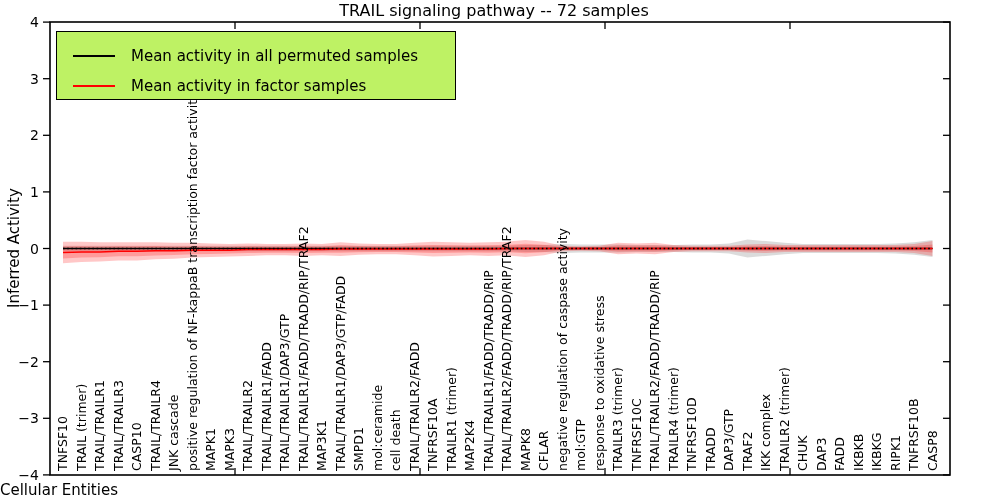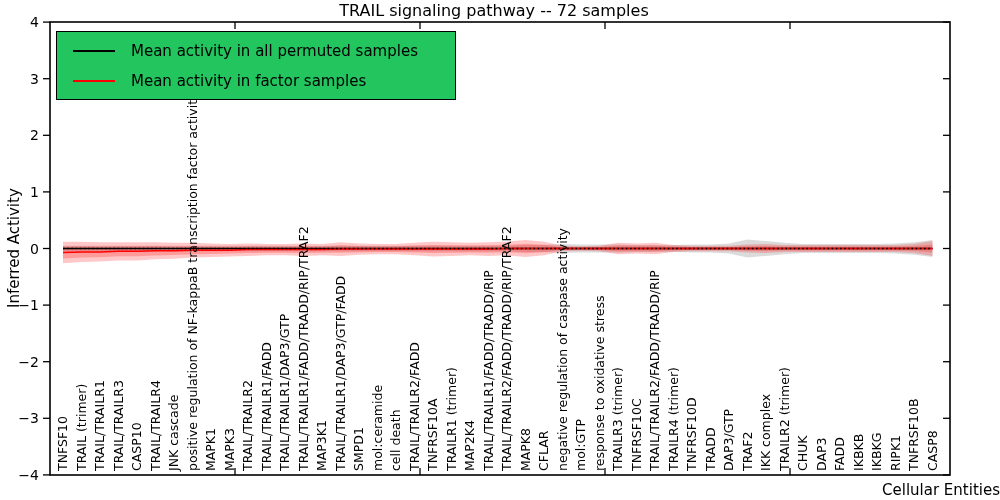--- a/index.html
+++ b/index.html
@@ -11,29 +11,29 @@
     position:absolute;left:0;top:1px;width:988px;text-align:center;
     font-size:16px;line-height:20px;border-radius:10px;
   }
   .ylabel{
     position:absolute;left:0;top:0;width:28px;height:496px;
     display:flex;align-items:center;justify-content:center;
     writing-mode:vertical-rl;transform:rotate(180deg);
     font-size:15px;
   }
   .xlabel{
-    position:absolute;left:0;bottom:1px;width:1000px;text-align:right;
+    position:absolute;left:0;bottom:1px;width:1000px;text-align:left;
     font-size:15px;
     margin-top:18px;
   }
   svg.plot{position:absolute;left:0;top:0;}
   .legend{
     position:absolute;left:56px;top:31px;width:400px;height:69px;
-    background:#22c55e;border:1.6px solid #000;box-sizing:border-box;
-    display:flex;flex-direction:column;justify-content:center;gap:4px;
+    background:#bef264;border:1.6px solid #000;box-sizing:border-box;
+    display:flex;flex-direction:column;justify-content:flex-end;gap:4px;
     padding-left:16px;z-index:5;
   }
   .legend-row{display:flex;align-items:center;height:26px;}
   .legend-sample{display:inline-block;width:42px;height:0;border-top:2px solid #000;margin-right:16px;flex:0 0 auto;}
   .legend-label{font-size:15px;white-space:nowrap;}
 </style>
 </head>
 <body>
 
 <div class="figure">

